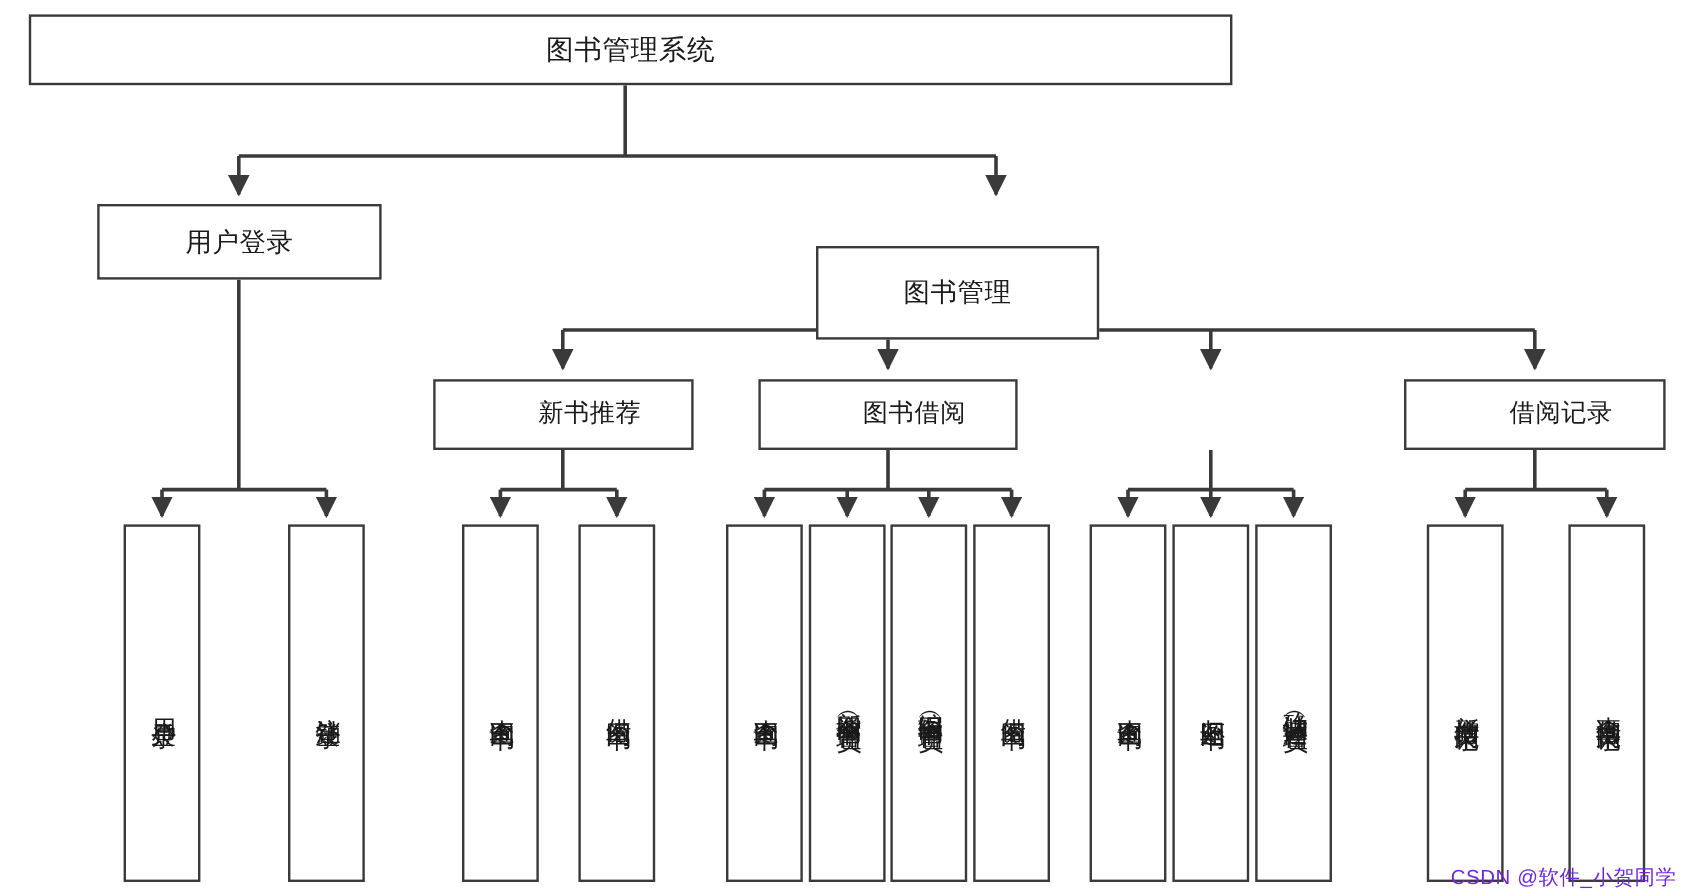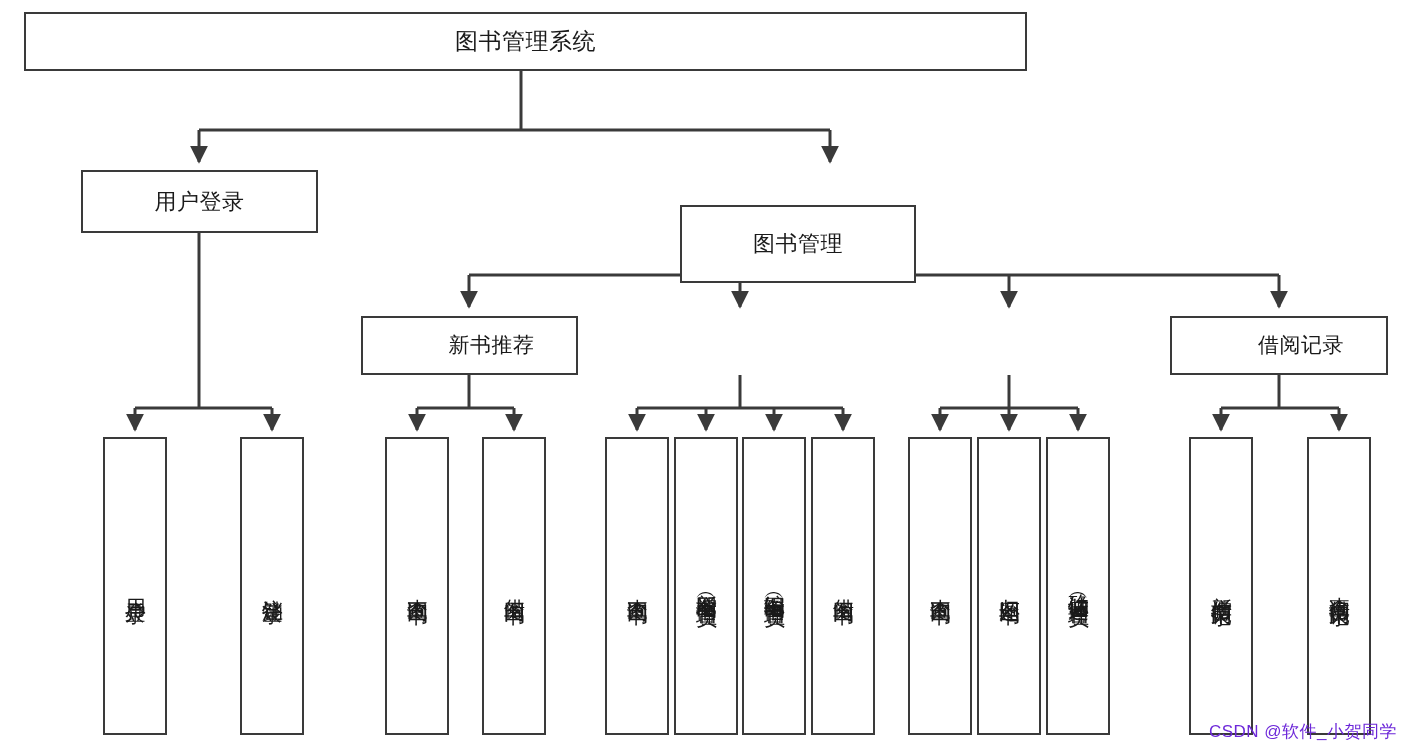--- a/index.html
+++ b/index.html
@@ -128,20 +128,23 @@
   <div class="node l2" style="left:81px; top:170px; width:237px; height:63px;">
     <span class="node-label">用户登录</span>
   </div>
   <div class="node l2" style="left:680px; top:170px; width:236px; height:78px;margin-top:35px;">
     <span class="node-label">图书管理</span>
   </div>
 
   <div class="node l3" style="left:361px; top:316px; width:217px; height:59px;">
     <span class="node-label">新书推荐</span>
   </div>
+  <div class="node l3" style="left:632px; top:316px; width:216px; height:59px;">
+    <span class="node-label">图书借阅</span>
+  </div>
   <div class="node l3" style="left:1170px; top:316px; width:218px; height:59px;justify-content:center;">
     <span class="node-label">借阅记录</span>
   </div>
 
   <div class="node leaf" style="left:103px; top:437px; width:64px; height:298px;">
     <span class="node-label">用户登录</span>
   </div>
   <div class="node leaf" style="left:240px; top:437px; width:64px; height:298px;">
     <span class="node-label">注销登录</span>
   </div>

